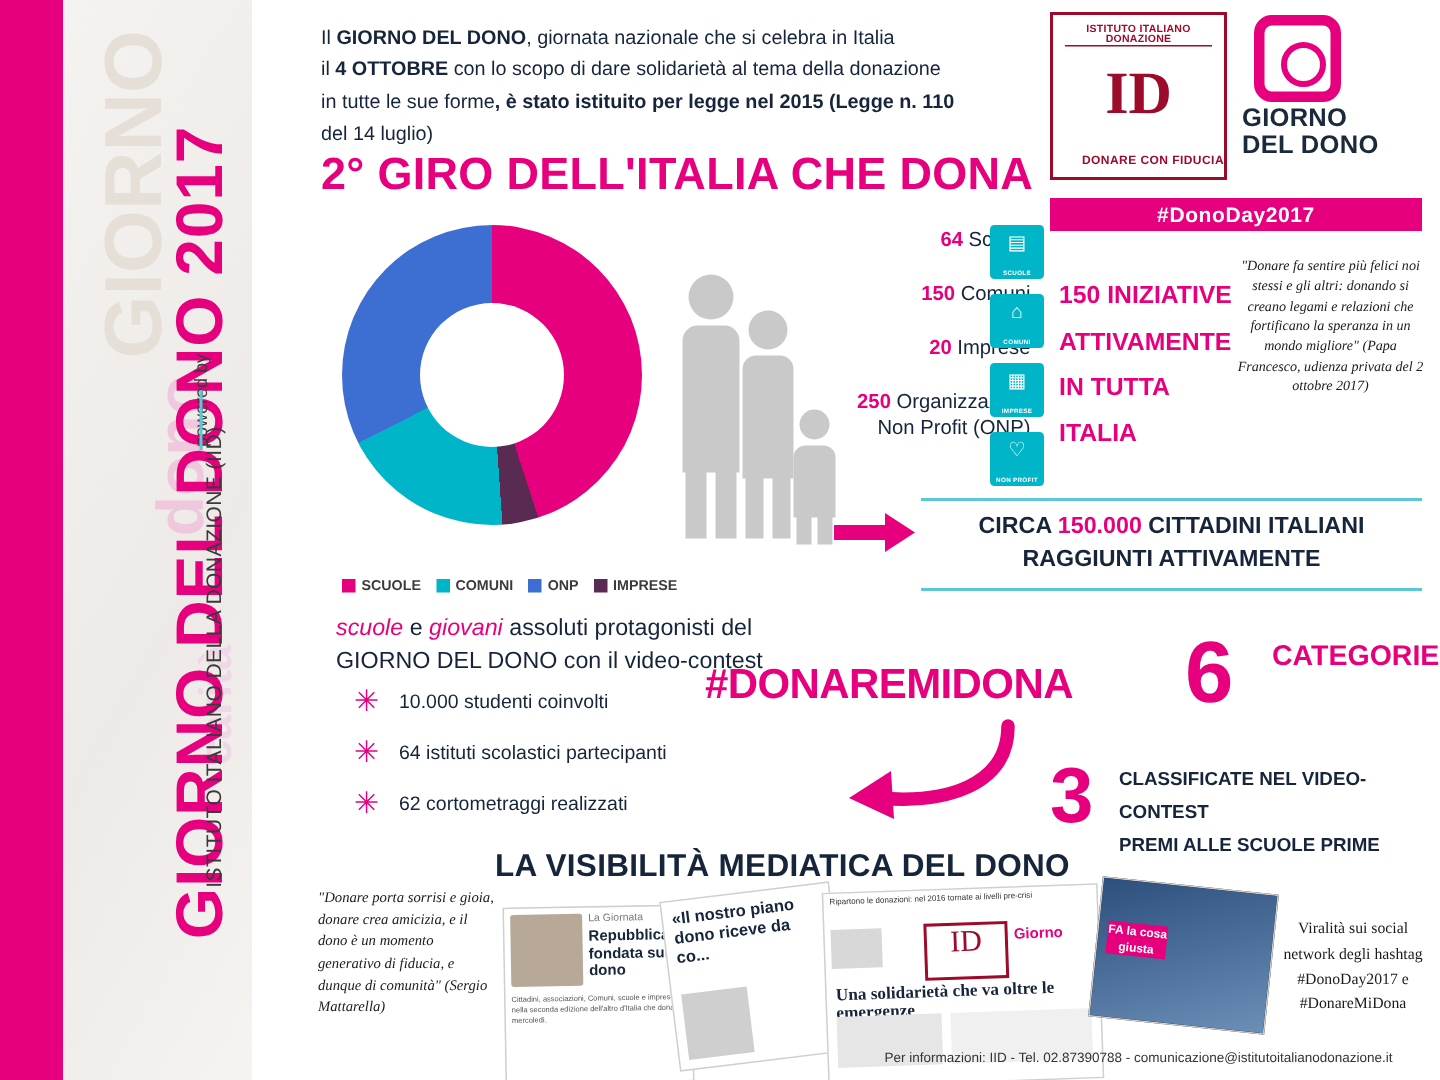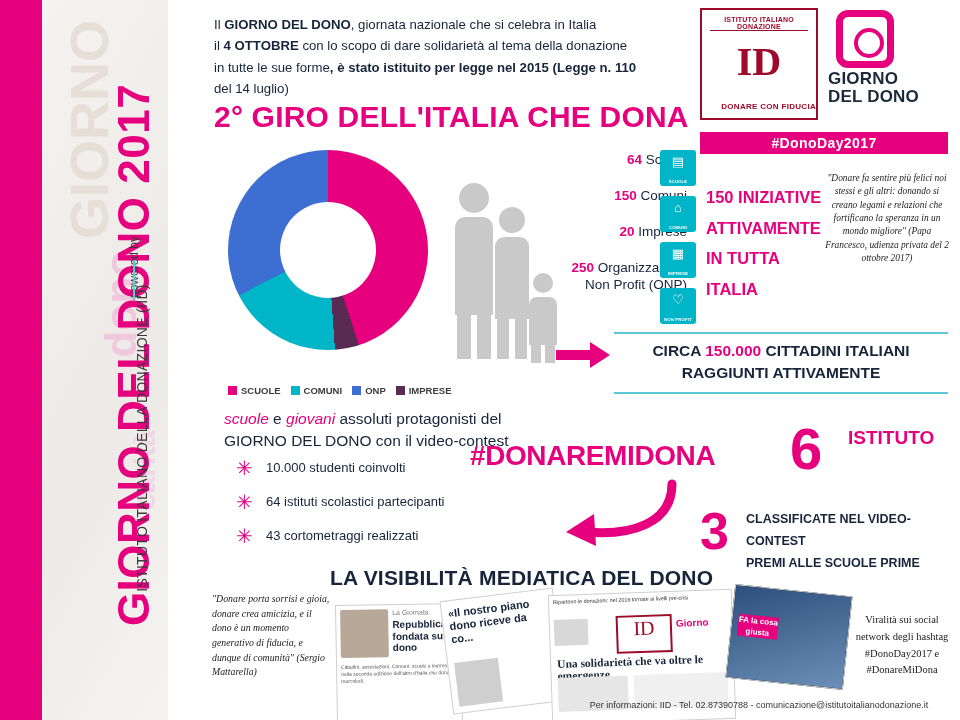--- a/index.html
+++ b/index.html
@@ -252,32 +252,32 @@
   <div class="hr-cy" style="left:614px;top:392px;width:334px;"></div>
 
   <div class="scuole-line">
     <span class="it">scuole</span><span> e </span><span class="it">giovani</span><span> assoluti protagonisti del</span><br>
     <span>GIORNO DEL DONO con il video-contest</span>
   </div>
 
   <div class="bullets">
     <div class="bul"><span class="ast">✳</span><span>10.000 studenti coinvolti</span></div>
     <div class="bul"><span class="ast">✳</span><span>64 istituti scolastici partecipanti</span></div>
-    <div class="bul"><span class="ast">✳</span><span>43 cortometraggi realizzati</span></div>
+    <div class="bul"><span class="ast">✳</span><span>62 cortometraggi realizzati</span></div>
   </div>
 
   <div class="donaremidona">#DONAREMIDONA</div>
   <svg class="curve-arrow" viewBox="0 0 120 70">
     <path d="M112 6 C112 46 70 58 26 54" stroke="#e6007e" stroke-width="9" fill="none" stroke-linecap="round"></path>
     <polygon points="34,36 6,54 36,68" fill="#e6007e"></polygon>
   </svg>
 
   <div class="six">6</div>
   <div class="cat">
-    <div>ISTITUTO</div>
+    <div>CATEGORIE</div>
   </div>
   <div class="three">3</div>
   <div class="premi">
     <div>CLASSIFICATE NEL VIDEO-CONTEST</div>
     <div>PREMI ALLE SCUOLE PRIME</div>
   </div>
 
   <div class="visib">LA VISIBILITÀ MEDIATICA DEL DONO</div>
 
   <div class="quote-matt">"Donare porta sorrisi e gioia, donare crea amicizia, e il dono è un momento generativo di fiducia, e dunque di comunità" (Sergio Mattarella)</div>

